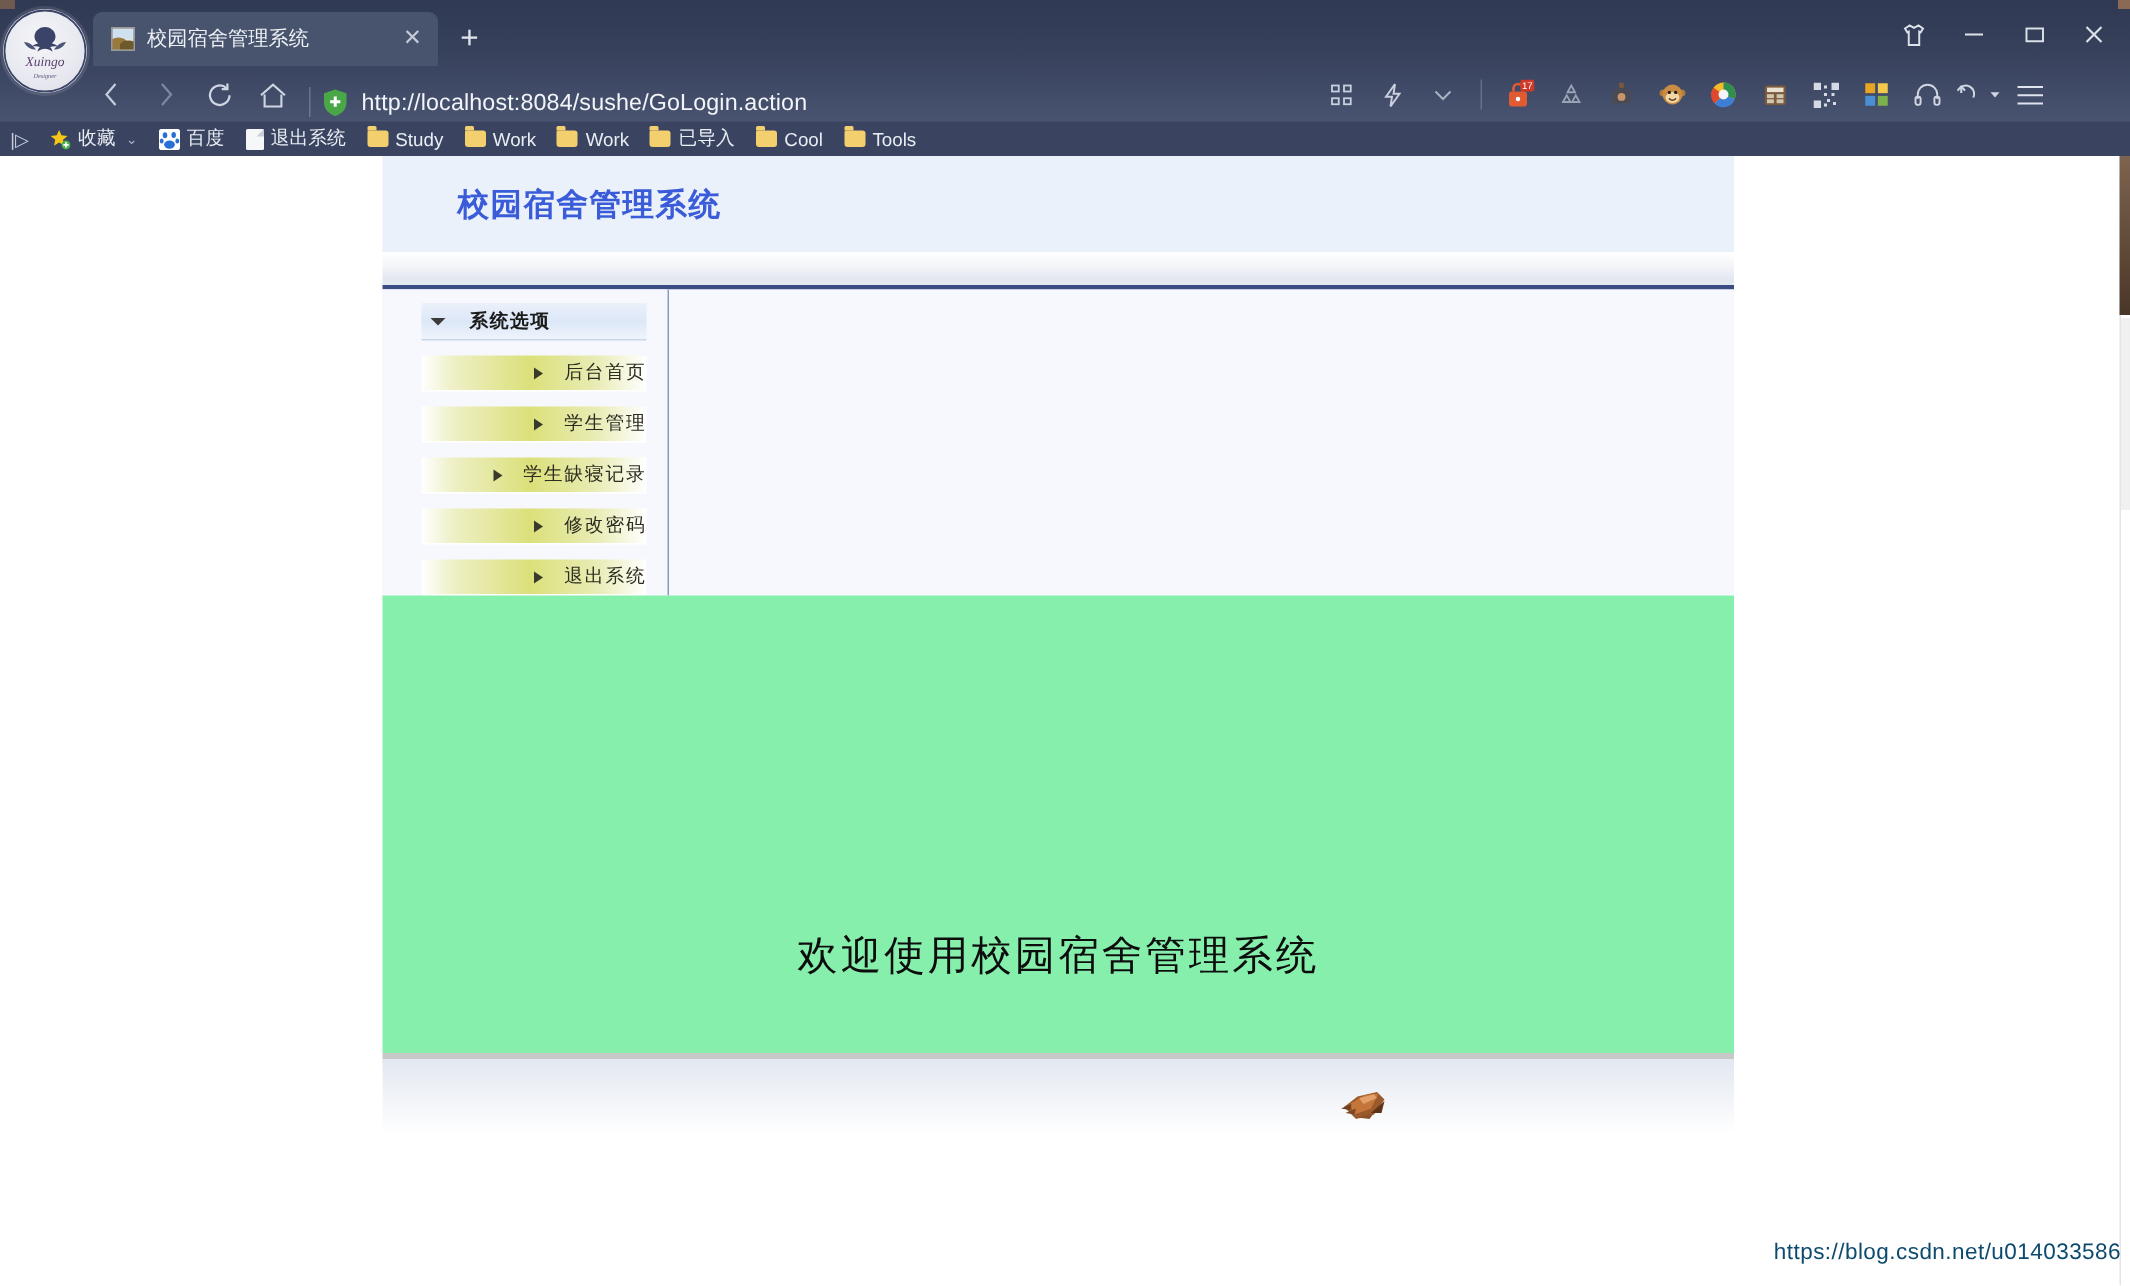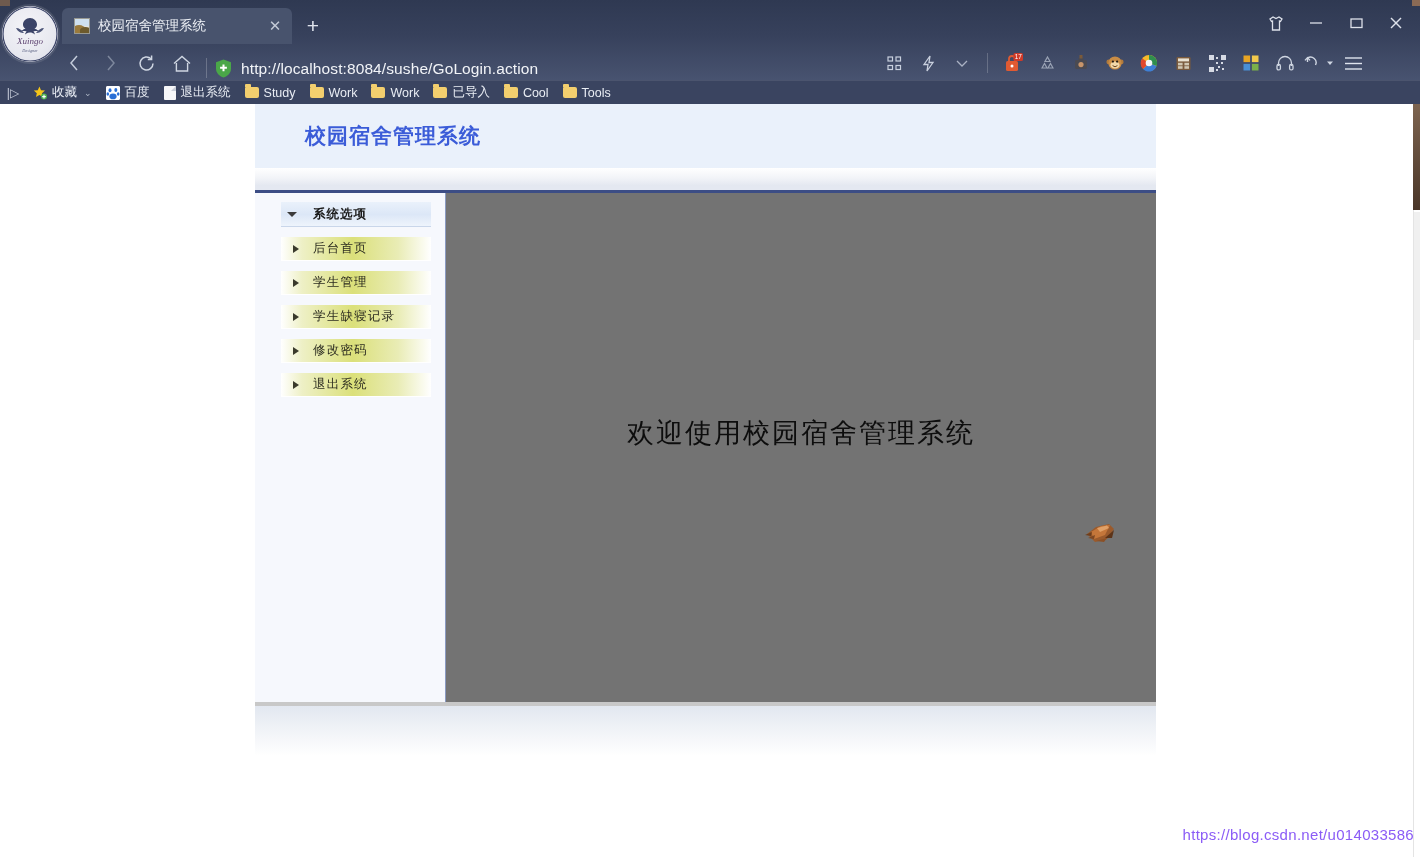--- a/index.html
+++ b/index.html
@@ -148,21 +148,21 @@
     font-family: "Liberation Serif", serif;
     letter-spacing: 1px;
   }
   #app-header-fade {
     height: 18px;
     background: linear-gradient(180deg, #ffffff 0%, #f2f4f8 55%, #e3e7f0 100%);
   }
   #app-rule { height: 4px; background: #e4e8f1; }
   #app-topline { height: 3px; background: #3c4d85; }
 
-  #app-body { display: flex; height: 509px; background: #f6f8fd; }
+  #app-body { display: flex; height: 509px; background: #f6f8fd; flex-direction: column; }
 
   #sidebar {
     width: 191px; flex: 0 0 191px;
     background: #f6f8fd;
     border-right: 1px solid #8a9ac2;
     padding-top: 9px;
   }
   #menu-header {
     margin: 0 14px 0 26px;
     height: 25px;
@@ -183,36 +183,37 @@
     letter-spacing: 1px;
   }
   .menu-item {
     margin: 10px 14px 0 26px;
     height: 24px;
     display: flex; align-items: center;
     background: linear-gradient(90deg, #ffffff 0%, #eef0c6 14%, #dbe07a 48%, #e9ecb5 78%, #ffffff 100%);
     border-bottom: 1px solid #ffffff;
     cursor: pointer;
     padding-left: 12px;
+    justify-content: flex-end;
   }
   .menu-item .tri-right {
     width: 0; height: 0; flex: 0 0 auto;
     border-top: 4.5px solid transparent; border-bottom: 4.5px solid transparent;
     border-left: 6px solid #3a3a2c;
     margin-right: 14px;
   }
   .menu-item-label {
     color: #2c2c20; font-size: 12.5px;
     font-family: "Liberation Serif", serif;
     letter-spacing: 1.2px;
   }
 
   #content {
     flex: 1 1 auto;
-    background: #737373;
+    background: #86efac;
     position: relative;
   }
   #welcome-text {
     position: absolute; left: 0; right: 0; top: 222px;
     text-align: center;
     color: #0d0d0d;
     font-size: 27px;
     font-family: "Liberation Serif", serif;
     letter-spacing: 2px;
   }
@@ -220,21 +221,21 @@
     position: absolute; left: 637px; top: 326px;
     width: 34px; height: 28px;
   }
 
   #app-bottomrule { height: 4px; background: #c8c8c8; }
   #app-footer { height: 50px; background: linear-gradient(180deg,#e2e7f0 0%, #eef1f6 40%, #ffffff 100%); }
 
   
   #watermark {
     position: absolute; right: 6px; bottom: 14px;
-    color: #8b5cf6; font-size: 15px; letter-spacing: 0.3px;
+    color: #0c4a6e; font-size: 15px; letter-spacing: 0.3px;
     font-family: "Liberation Sans", sans-serif;
     white-space: nowrap;
   }
 </style>
 </head>
 <body>
 
 <div id="browser-chrome">
 
   <div id="desktop-strip-left"></div>

